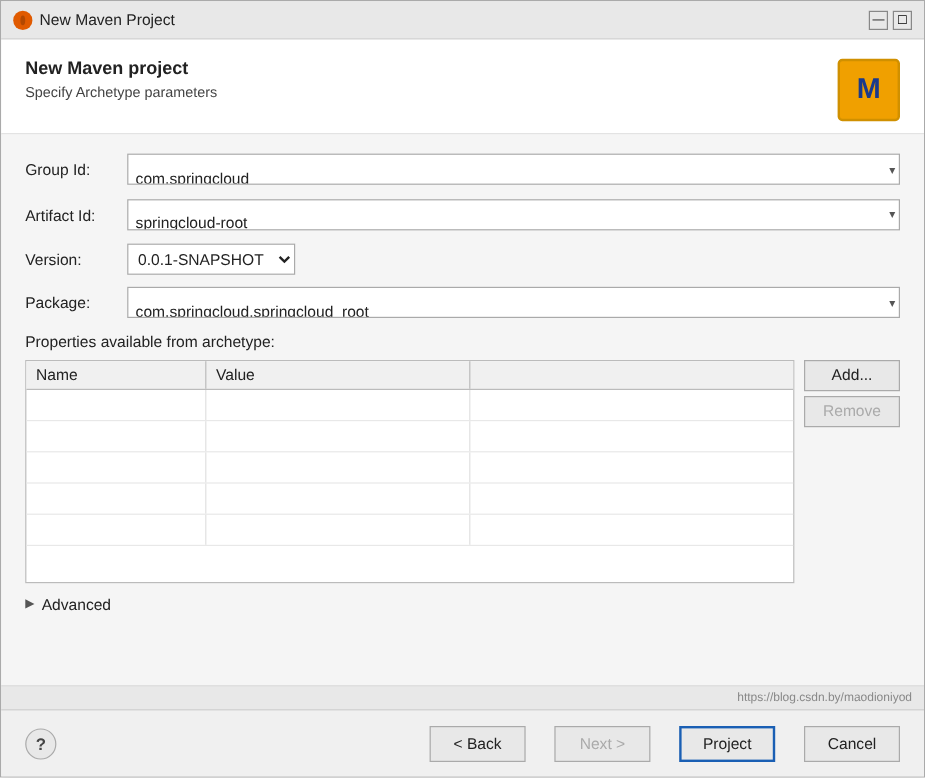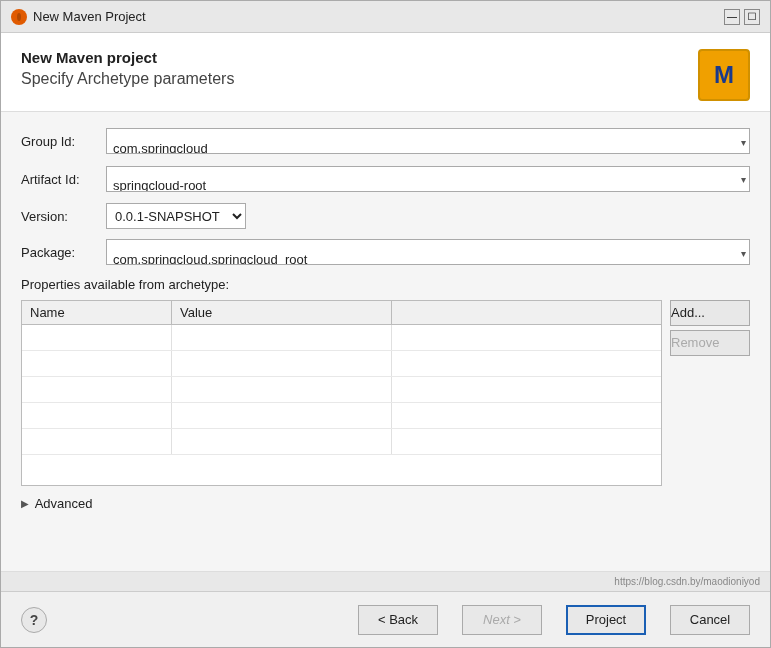--- a/index.html
+++ b/index.html
@@ -83,21 +83,21 @@
       justify-content: space-between;
       background: #fff;
     }
     .header-text h2 {
       font-size: 15px;
       font-weight: bold;
       color: #222;
       margin-bottom: 4px;
     }
     .header-text p {
-      font-size: 16px;
+      font-size: 12px;
       color: #444;
     }
     .maven-icon {
       width: 52px;
       height: 52px;
       background: #f0a000;
       border: 2px solid #d09000;
       border-radius: 4px;
       display: flex;
       align-items: center;
@@ -240,21 +240,21 @@
       justify-content: flex-start;
     }
     .table-btn {
       width: 80px;
       height: 26px;
       border: 1px solid #aaa;
       background: #e8e8e8;
       cursor: pointer;
       font-size: 13px;
       color: #222;
-      text-align: left;
+      text-align: center;
     }
     .table-btn.disabled {
       color: #aaa;
       cursor: default;
     }
     .advanced-section {
       display: flex;
       align-items: center;
       gap: 6px;
       margin-top: 8px;
@@ -318,21 +318,20 @@
       border: 1px solid #aaa;
       background: #e8e8e8;
       cursor: pointer;
       font-size: 13px;
       color: #222;
       padding: 0 12px;
     }
     .footer-btn.disabled {
       color: #aaa;
       cursor: default;
-      font-style: italic;
     }
     .footer-btn.primary {
       border: 2px solid #1a5fb4;
       background: #e8e8e8;
     }
   </style>
 </head>
 <body>
 
 <div class="dialog">

